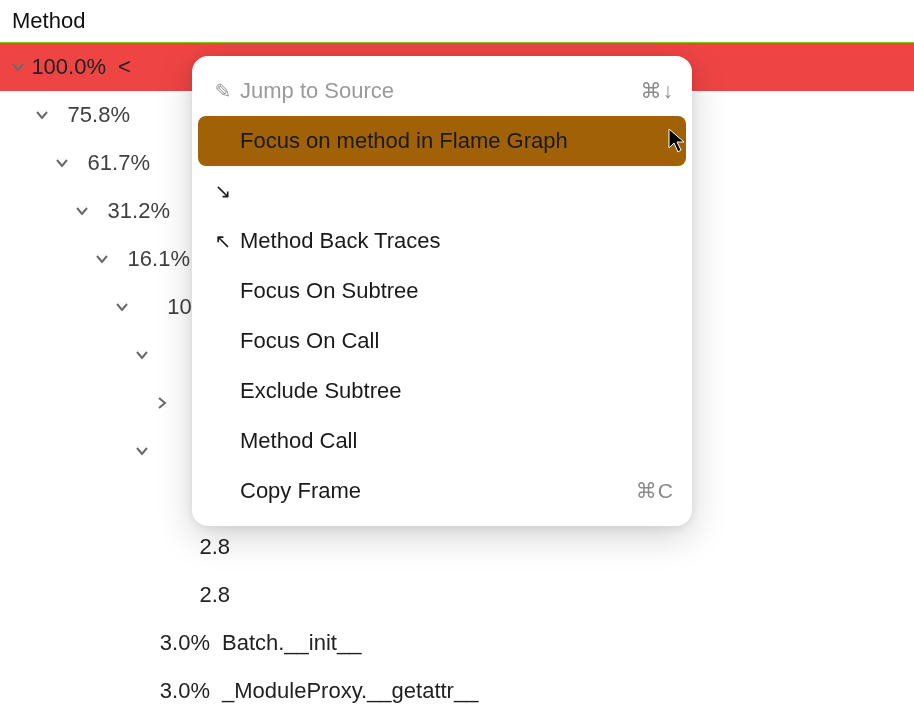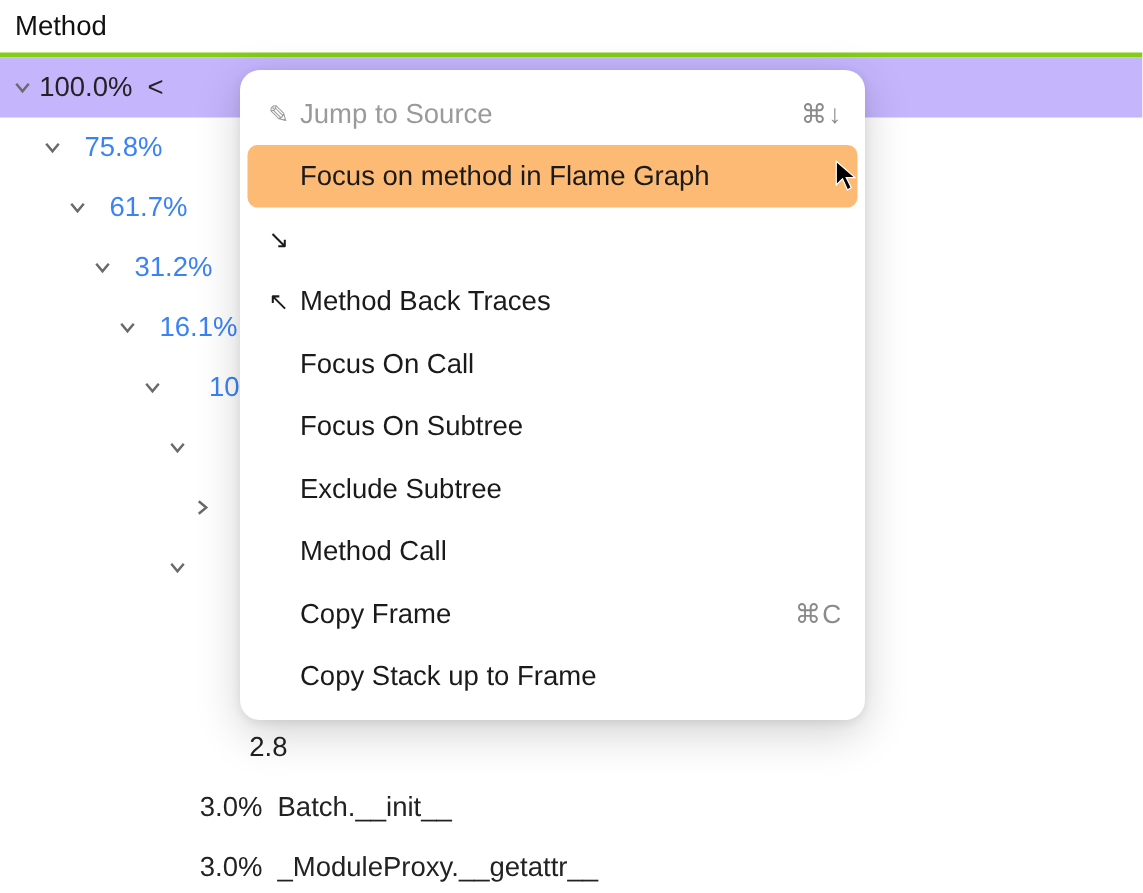--- a/index.html
+++ b/index.html
@@ -10,46 +10,46 @@
       width: 914px;
       height: 714px;
       overflow: hidden;
       position: relative;
       color: #000;
     }
     .header {
       padding: 8px 12px;
       font-size: 22px;
       color: #111;
-      border-bottom: 4px solid #84cc16;
+      border-bottom: 1px solid #84cc16;
     }
     .row {
       display: flex;
       align-items: center;
       height: 48px;
       padding-left: 8px;
     }
     .row.root {
-      background: #c4b5fd;
+      background: #ef4444;
     }
     .chevron {
       width: 20px;
       display: inline-flex;
       justify-content: center;
       align-items: center;
       color: #5a5a5a;
       font-size: 16px;
     }
     .pct {
       min-width: 90px;
       text-align: right;
       padding-right: 12px;
       font-variant-numeric: tabular-nums;
     }
-    .pct.brown { color: #3b82f6; }
+    .pct.brown { color: #404040; }
     .pct.black { color: #222; }
     .method-frag {
       color: #222;
       white-space: nowrap;
     }
     .indent { display:inline-block; }
     
     .context-menu {
       position: absolute;
       top: 56px;
@@ -64,21 +64,21 @@
     .menu-item {
       display: flex;
       align-items: center;
       height: 50px;
       padding: 0 18px 0 14px;
       font-size: 22px;
       color: #1a1a1a;
     }
     .menu-item.disabled { color: #9a9a9a; }
     .menu-item.highlight {
-      background: #fdba74;
+      background: #a16207;
       border-radius: 8px;
       margin: 0 6px;
       padding: 0 12px 0 8px;
     }
     .menu-icon {
       width: 34px;
       display: inline-flex;
       justify-content: center;
       align-items: center;
       font-size: 20px;
@@ -248,47 +248,42 @@
         <span class="menu-icon">↘</span>
         <span class="menu-shortcut"></span>
       </div>
       <div class="menu-item">
         <span class="menu-icon">↖</span>
         <span class="menu-label">Method Back Traces</span>
         <span class="menu-shortcut"></span>
       </div>
       <div class="menu-item">
         <span class="menu-icon"></span>
+        <span class="menu-label">Focus On Subtree</span>
+        <span class="menu-shortcut"></span>
+      </div>
+      <div class="menu-item">
+        <span class="menu-icon"></span>
         <span class="menu-label">Focus On Call</span>
-        <span class="menu-shortcut"></span>
-      </div>
-      <div class="menu-item">
-        <span class="menu-icon"></span>
-        <span class="menu-label">Focus On Subtree</span>
         <span class="menu-shortcut"></span>
       </div>
       <div class="menu-item">
         <span class="menu-icon"></span>
         <span class="menu-label">Exclude Subtree</span>
         <span class="menu-shortcut"></span>
       </div>
       <div class="menu-item">
         <span class="menu-icon"></span>
         <span class="menu-label">Method Call</span>
         <span class="menu-shortcut"></span>
       </div>
       <div class="menu-item">
         <span class="menu-icon"></span>
         <span class="menu-label">Copy Frame</span>
         <span class="menu-shortcut">⌘C</span>
-      </div>
-      <div class="menu-item">
-        <span class="menu-icon"></span>
-        <span class="menu-label">Copy Stack up to Frame</span>
-        <span class="menu-shortcut"></span>
       </div>
     </div>
 </div>
 
 <div class="cursor">
   <svg viewBox="0 0 18 26">
     <path d="M1 1 L1 20 L6 15 L10 24 L13 22 L9 14 L16 14 Z" fill="#000" stroke="#fff" stroke-width="1"></path>
   </svg>
 </div>
 

